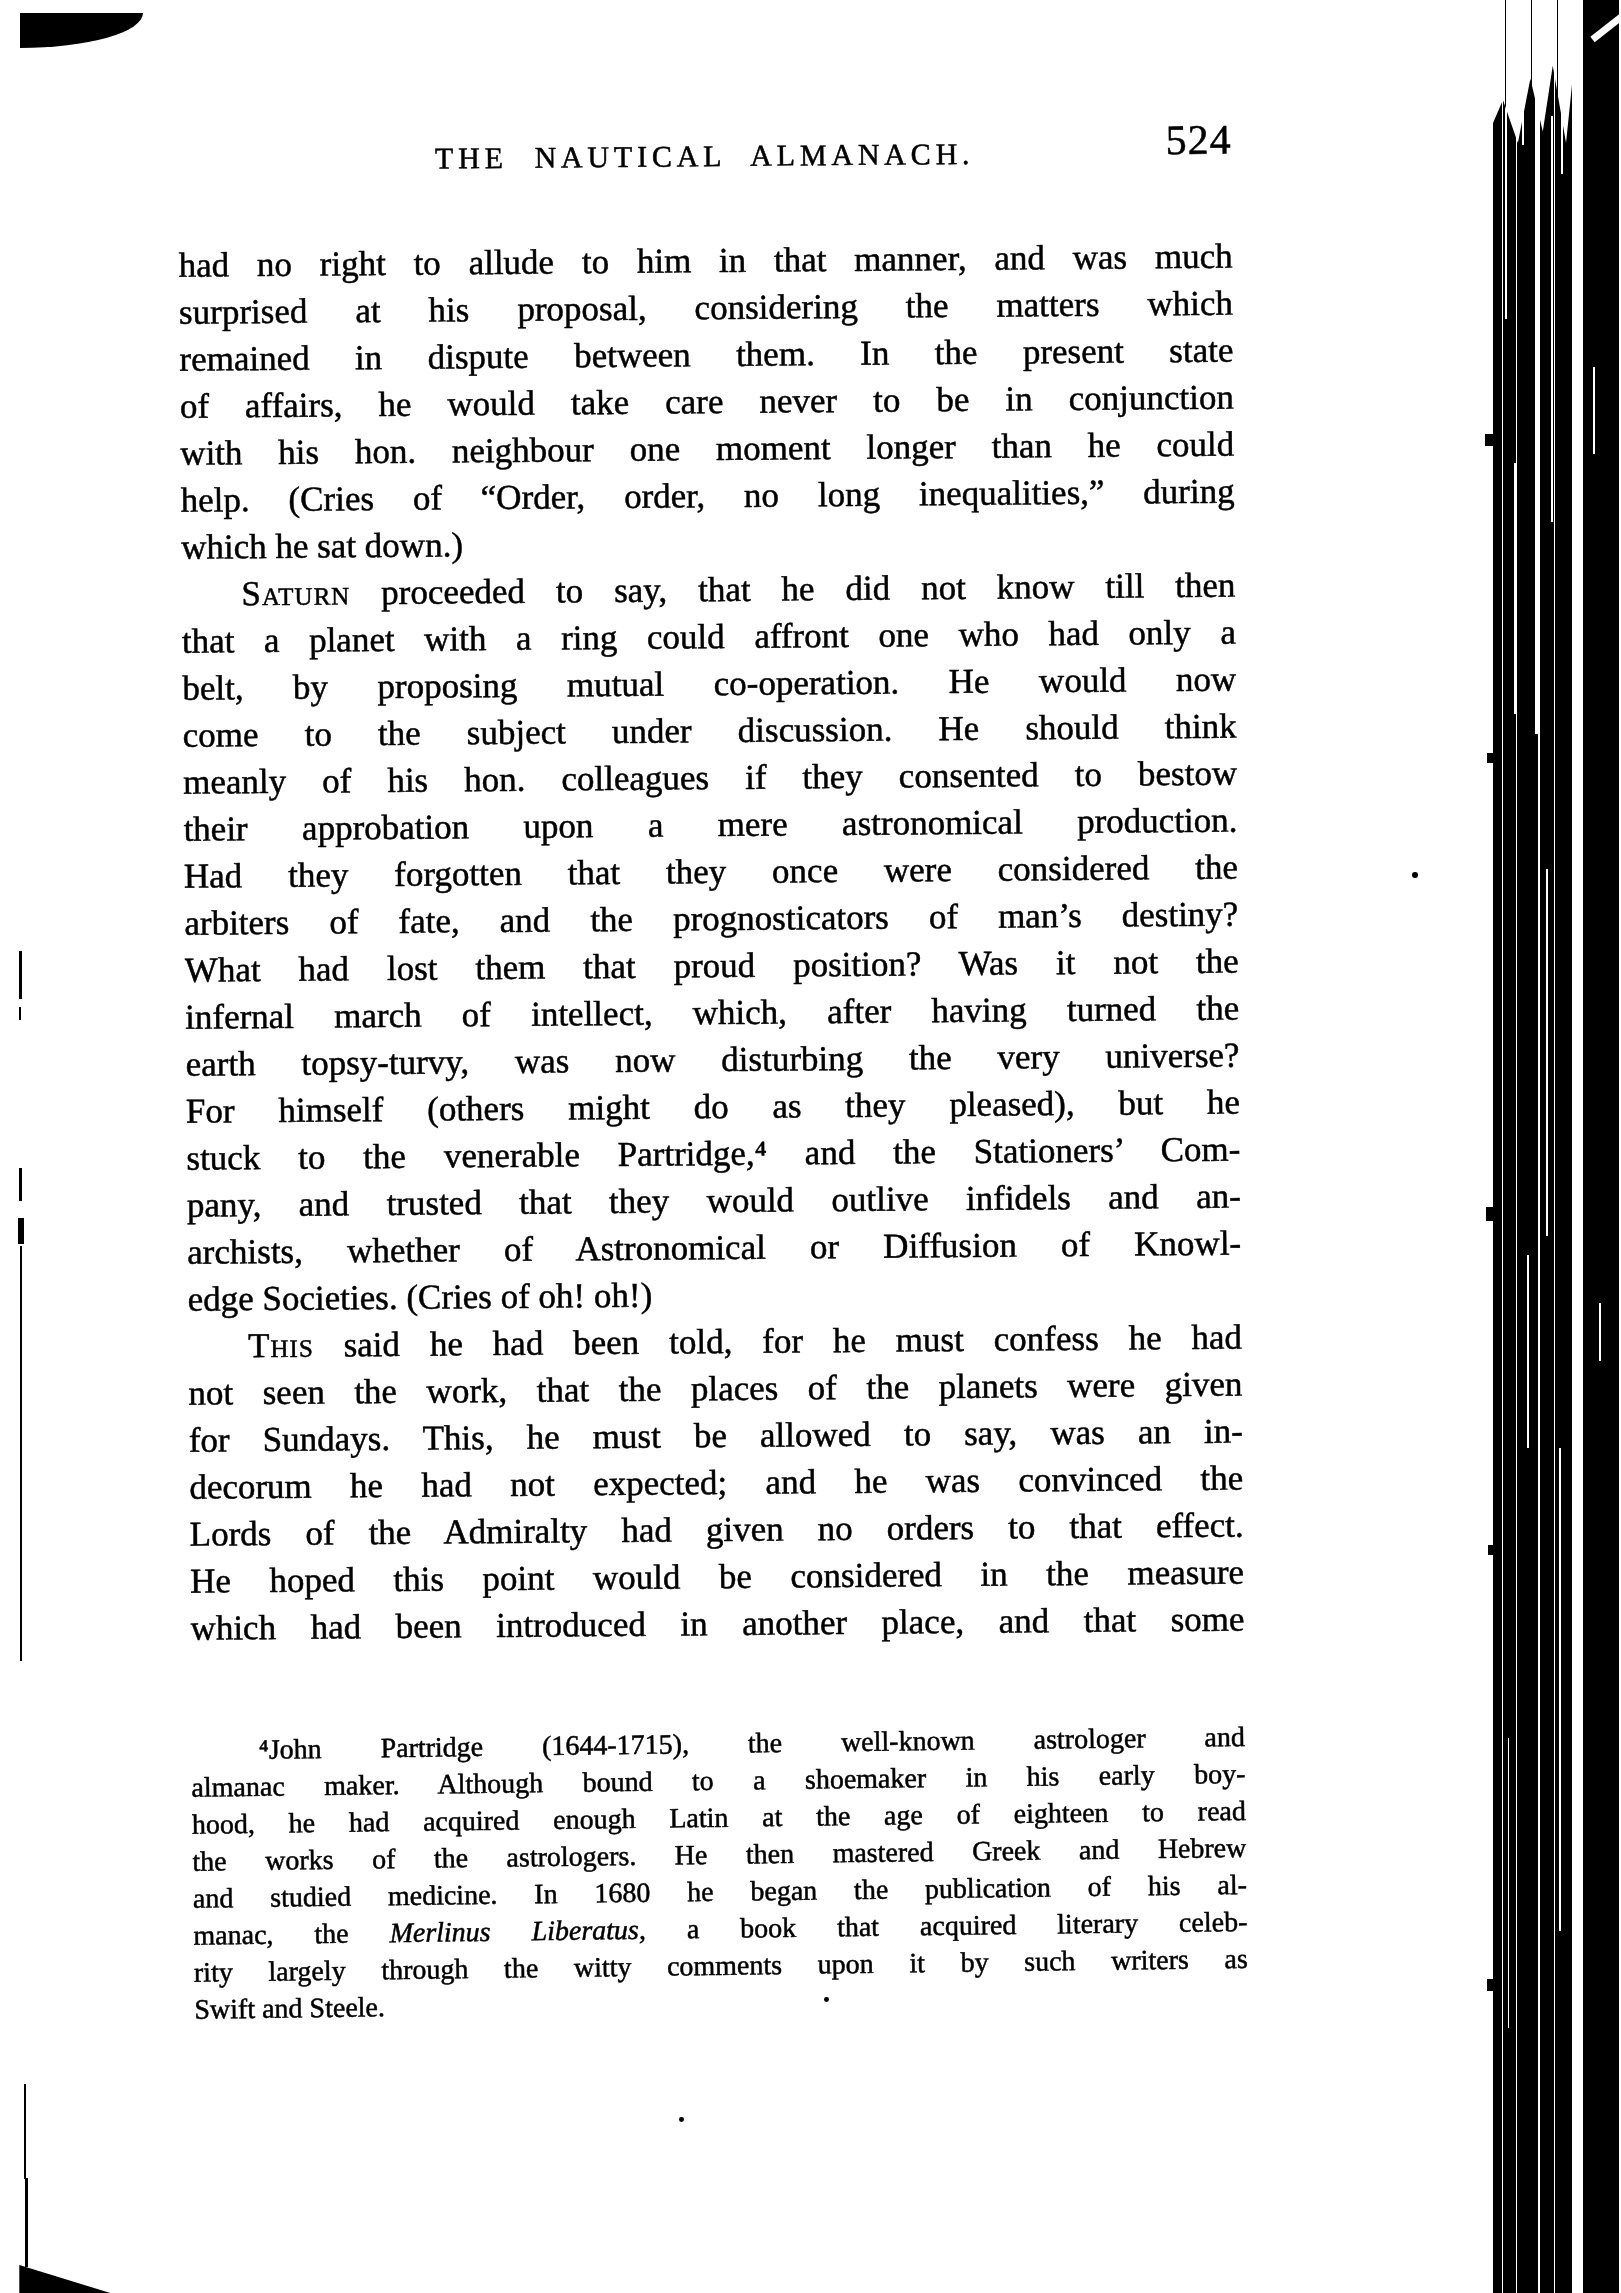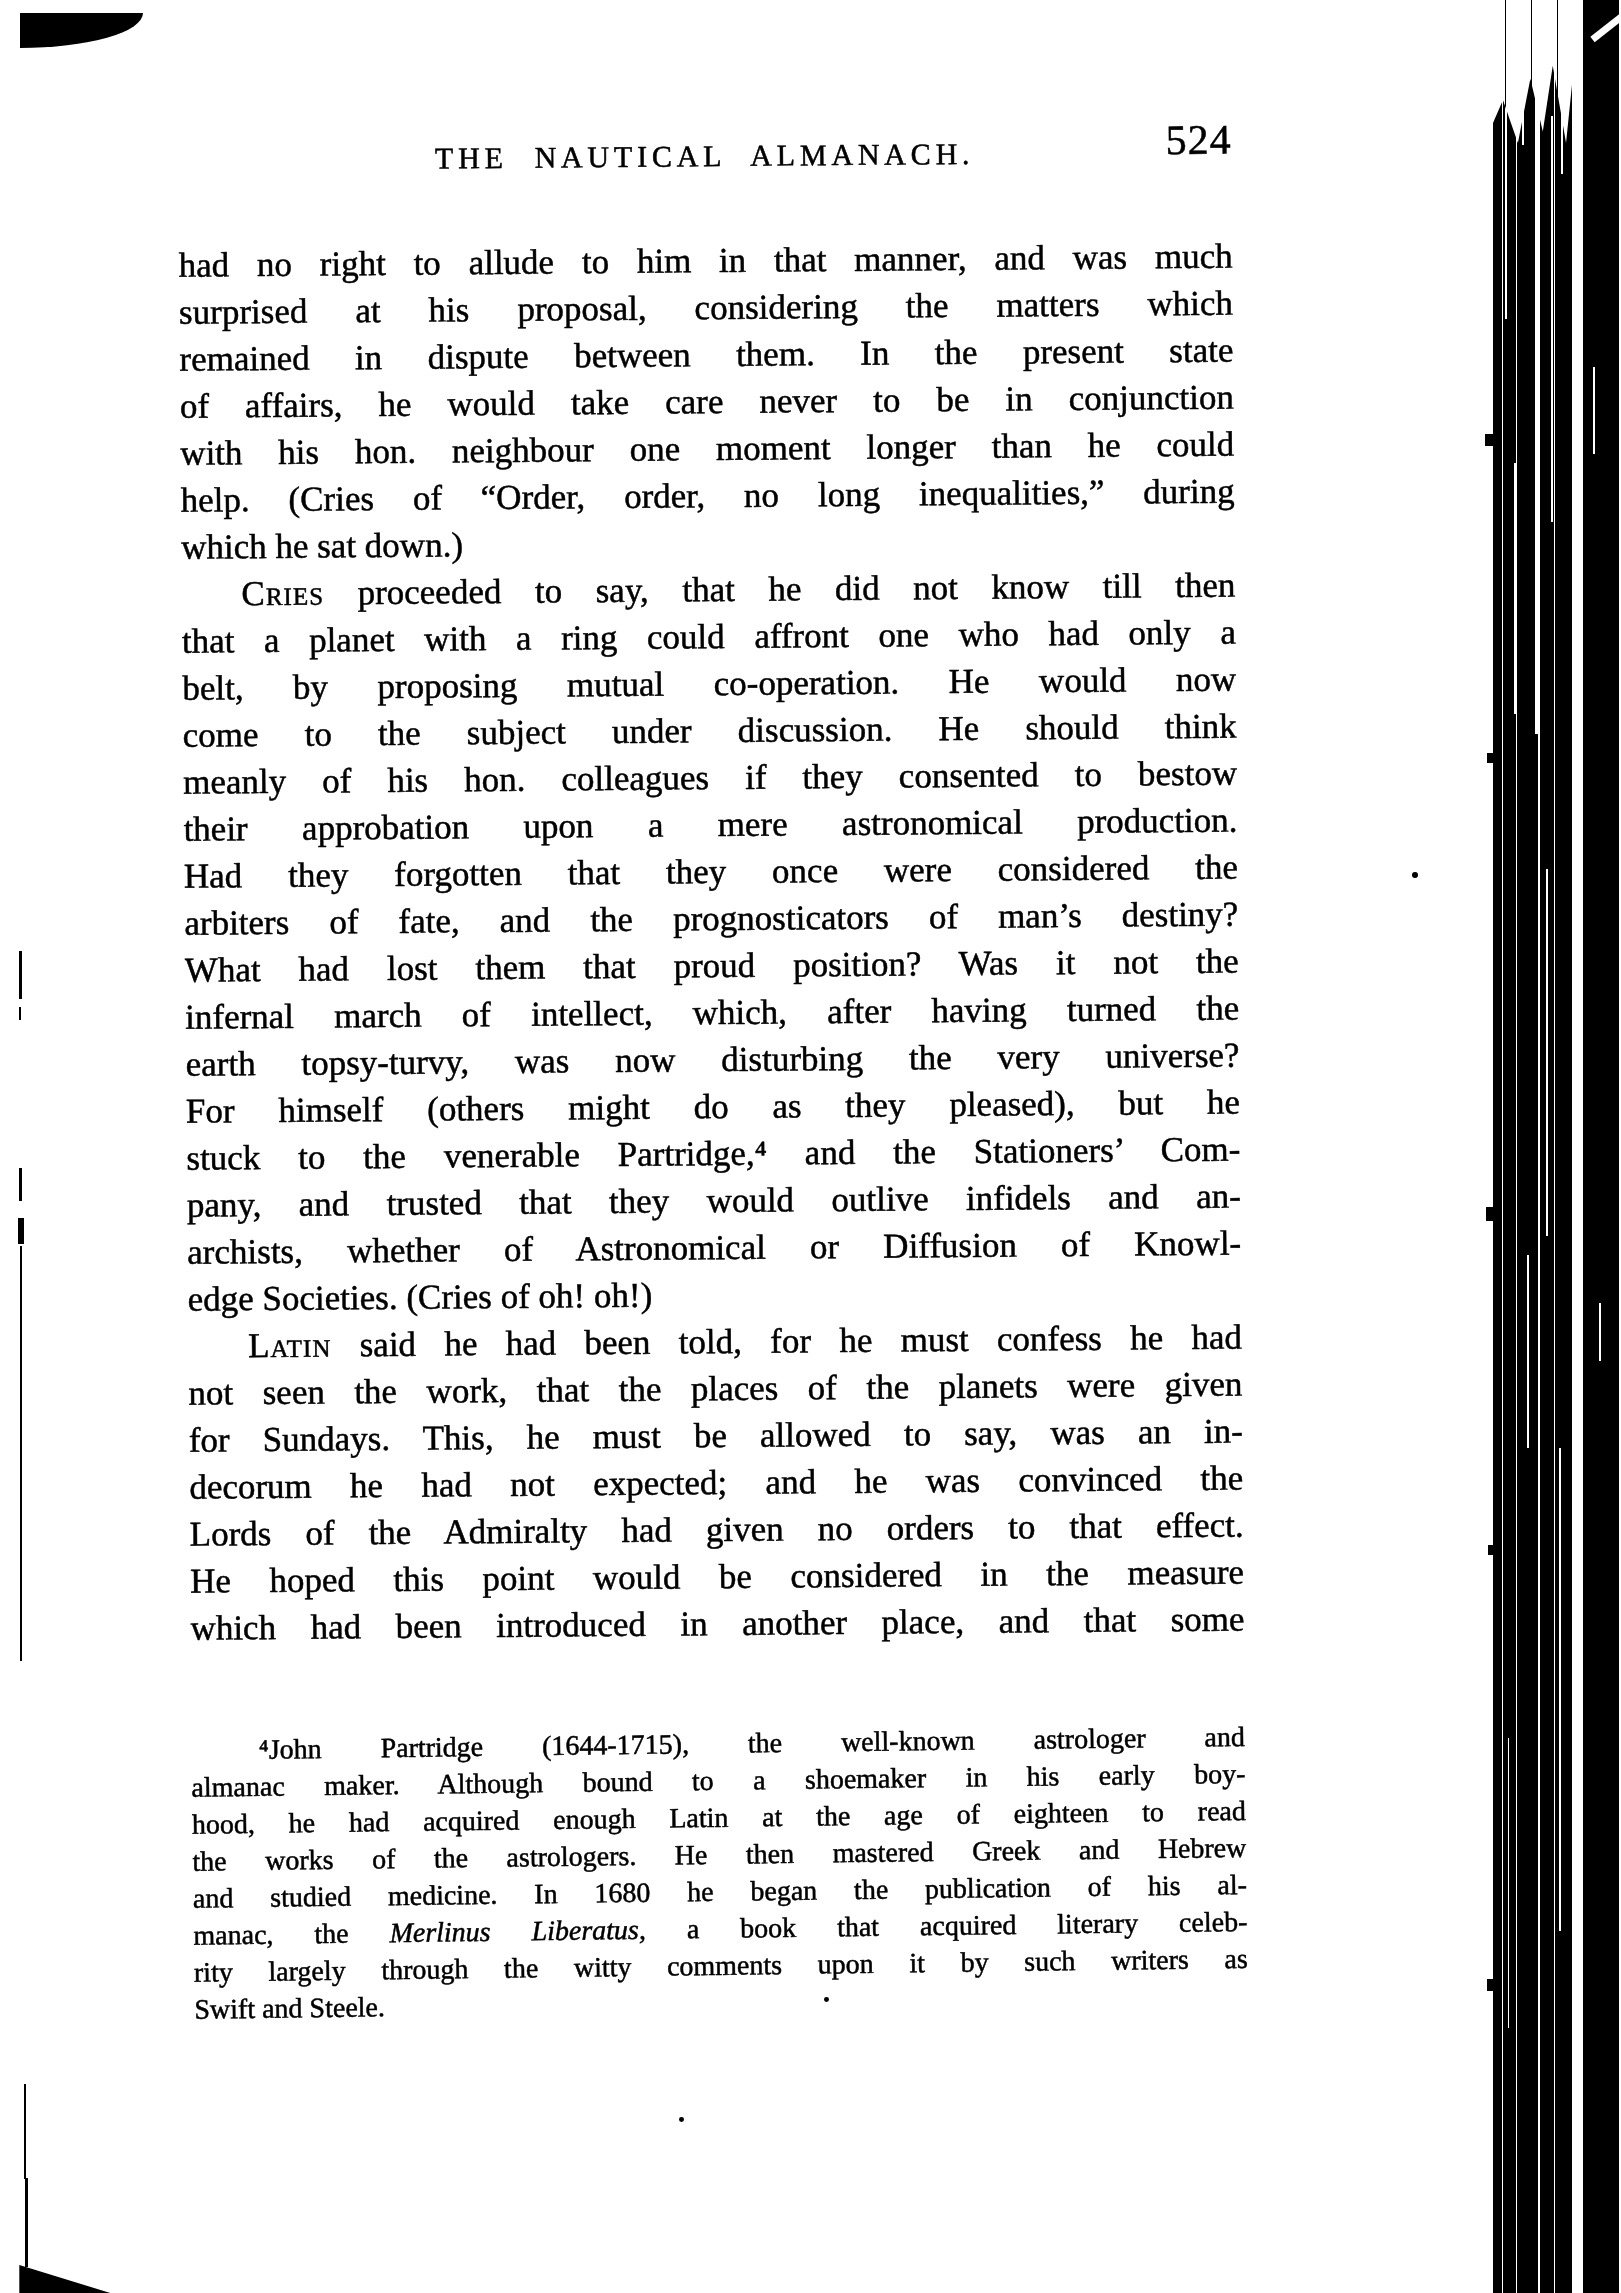--- a/index.html
+++ b/index.html
@@ -80,39 +80,39 @@
         <div class="paragraph">
           <div class="text-line body-line justified">had no right to allude to him in that manner, and was much</div>
           <div class="text-line body-line justified">surprised at his proposal, considering the matters which</div>
           <div class="text-line body-line justified">remained in dispute between them. In the present state</div>
           <div class="text-line body-line justified">of affairs, he would take care never to be in conjunction</div>
           <div class="text-line body-line justified">with his hon. neighbour one moment longer than he could</div>
           <div class="text-line body-line justified">help. (Cries of “Order, order, no long inequalities,” during</div>
           <div class="text-line body-line flush-left">which he sat down.)</div>
         </div>
         <div class="paragraph">
-          <div class="text-line body-line justified indented"><span class="sc">Cries</span> proceeded to say, that he did not know till then</div>
+          <div class="text-line body-line justified indented"><span class="sc">Saturn</span> proceeded to say, that he did not know till then</div>
           <div class="text-line body-line justified">that a planet with a ring could affront one who had only a</div>
           <div class="text-line body-line justified">belt, by proposing mutual co-operation. He would now</div>
           <div class="text-line body-line justified">come to the subject under discussion. He should think</div>
           <div class="text-line body-line justified">meanly of his hon. colleagues if they consented to bestow</div>
           <div class="text-line body-line justified">their approbation upon a mere astronomical production.</div>
           <div class="text-line body-line justified">Had they forgotten that they once were considered the</div>
           <div class="text-line body-line justified">arbiters of fate, and the prognosticators of man’s destiny?</div>
           <div class="text-line body-line justified">What had lost them that proud position? Was it not the</div>
           <div class="text-line body-line justified">infernal march of intellect, which, after having turned the</div>
           <div class="text-line body-line justified">earth topsy-turvy, was now disturbing the very universe?</div>
           <div class="text-line body-line justified">For himself (others might do as they pleased), but he</div>
           <div class="text-line body-line justified">stuck to the venerable Partridge,⁴ and the Stationers’ Com-</div>
           <div class="text-line body-line justified">pany, and trusted that they would outlive infidels and an-</div>
           <div class="text-line body-line justified">archists, whether of Astronomical or Diffusion of Knowl-</div>
           <div class="text-line body-line flush-left">edge Societies. (Cries of oh! oh!)</div>
         </div>
         <div class="paragraph">
-          <div class="text-line body-line justified indented"><span class="sc">Latin</span> said he had been told, for he must confess he had</div>
+          <div class="text-line body-line justified indented"><span class="sc">This</span> said he had been told, for he must confess he had</div>
           <div class="text-line body-line justified">not seen the work, that the places of the planets were given</div>
           <div class="text-line body-line justified">for Sundays. This, he must be allowed to say, was an in-</div>
           <div class="text-line body-line justified">decorum he had not expected; and he was convinced the</div>
           <div class="text-line body-line justified">Lords of the Admiralty had given no orders to that effect.</div>
           <div class="text-line body-line justified">He hoped this point would be considered in the measure</div>
           <div class="text-line body-line justified">which had been introduced in another place, and that some</div>
         </div>
       </div>
 
     <div class="footnote">

